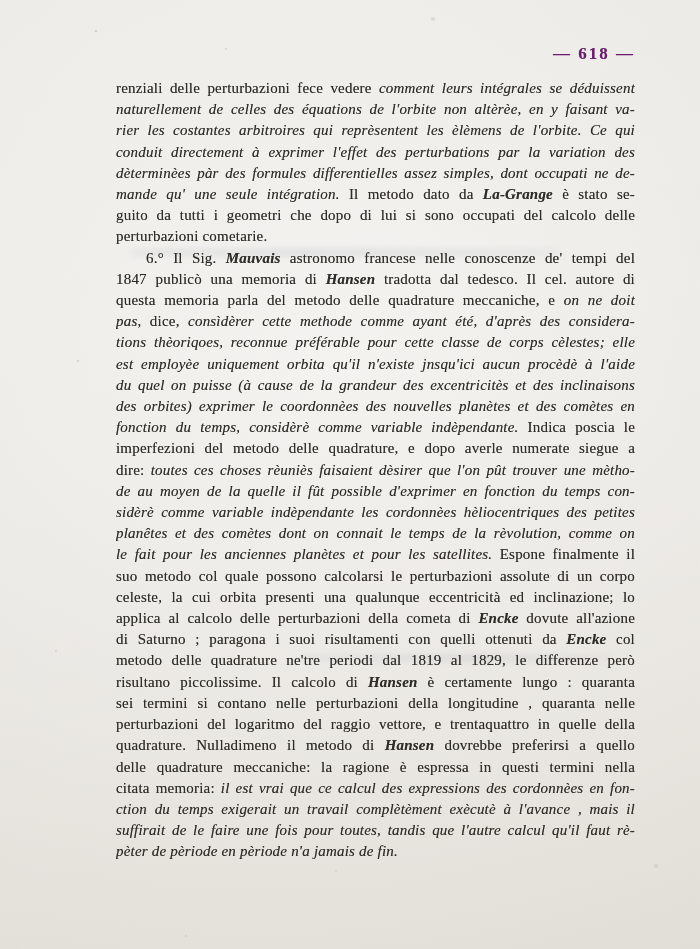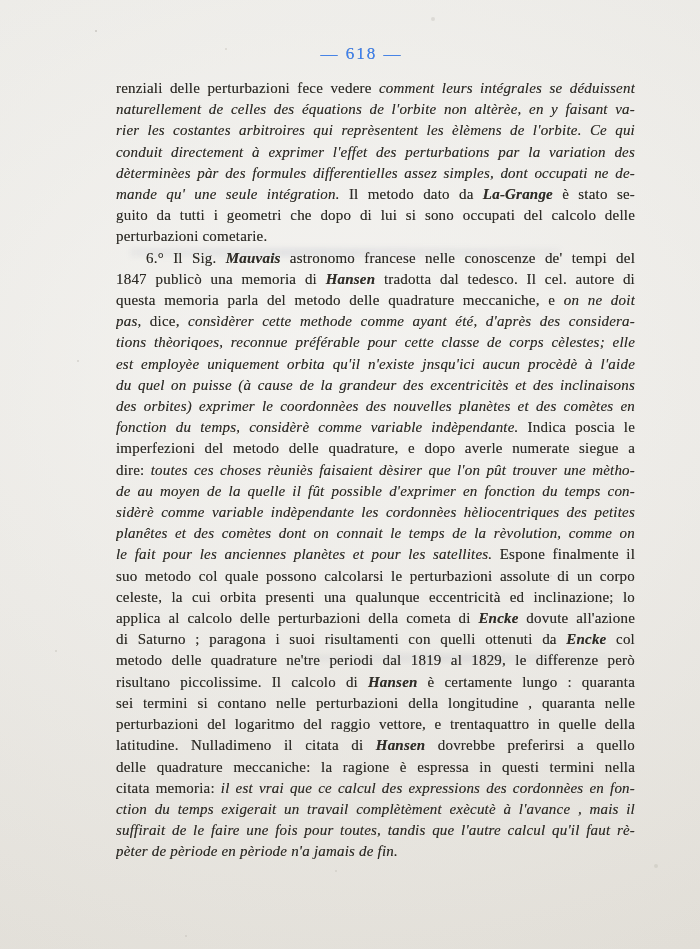--- a/index.html
+++ b/index.html
@@ -30,24 +30,24 @@
       620px 700px 0 rgba(110,104,92,0.14);
   }
   .ghost { position: absolute; filter: blur(2.5px); pointer-events: none; }
   .ghost-a { left: 130px; top: 248px; width: 430px; height: 9px;
     background: linear-gradient(90deg, rgba(95,105,140,0.05), rgba(95,105,140,0.10) 40%, rgba(95,105,140,0.04)); }
   .ghost-b { left: 300px; top: 654px; width: 310px; height: 8px;
     background: linear-gradient(90deg, rgba(95,105,140,0.04), rgba(95,105,140,0.09) 55%, rgba(95,105,140,0.03)); }
 
   .page-number {
     position: absolute; top: 44px; left: 88px; width: 547px;
-    text-align: center;
-    font-size: 17px; font-weight: normal;
+    text-align: right;
+    font-size: 17px; font-weight: bold;
     letter-spacing: 2px;
-    color: #3b82f6;
+    color: #701a75;
     text-shadow: 0 0 0.6px rgba(44,42,37,0.55);
   }
   .text-block {
     position: absolute; top: 78px; left: 88px; width: 547px;
     font-size: 15px;
     letter-spacing: 0.2px;
     text-shadow: 0 0 0.5px rgba(46,44,39,0.55);
   }
   .paragraph { margin: 0; }
   .line {
@@ -102,20 +102,20 @@
       <div class="line"><span class="run-i">planêtes et des comètes dont on connait le temps de la rèvolution, comme on</span></div>
       <div class="line"><span class="run-i">le fait pour les anciennes planètes et pour les satellites.</span><span class="run-r"> Espone finalmente il</span></div>
       <div class="line"><span class="run-r">suo metodo col quale possono calcolarsi le perturbazioni assolute di un corpo</span></div>
       <div class="line"><span class="run-r">celeste, la cui orbita presenti una qualunque eccentricità ed inclinazione; lo</span></div>
       <div class="line"><span class="run-r">applica al calcolo delle perturbazioni della cometa di </span><span class="run-bi">Encke</span><span class="run-r"> dovute all'azione</span></div>
       <div class="line"><span class="run-r">di Saturno ; paragona i suoi risultamenti con quelli ottenuti da </span><span class="run-bi">Encke</span><span class="run-r"> col</span></div>
       <div class="line"><span class="run-r">metodo delle quadrature ne'tre periodi dal 1819 al 1829, le differenze però</span></div>
       <div class="line"><span class="run-r">risultano piccolissime. Il calcolo di </span><span class="run-bi">Hansen</span><span class="run-r"> è certamente lungo : quaranta</span></div>
       <div class="line"><span class="run-r">sei termini si contano nelle perturbazioni della longitudine , quaranta nelle</span></div>
       <div class="line"><span class="run-r">perturbazioni del logaritmo del raggio vettore, e trentaquattro in quelle della</span></div>
-      <div class="line"><span class="run-r">latitudine. Nulladimeno il citata di </span><span class="run-bi">Hansen</span><span class="run-r"> dovrebbe preferirsi a quello</span></div>
+      <div class="line"><span class="run-r">quadrature. Nulladimeno il metodo di </span><span class="run-bi">Hansen</span><span class="run-r"> dovrebbe preferirsi a quello</span></div>
       <div class="line"><span class="run-r">delle quadrature meccaniche: la ragione è espressa in questi termini nella</span></div>
       <div class="line"><span class="run-r">citata memoria: </span><span class="run-i">il est vrai que ce calcul des expressions des cordonnèes en fon-</span></div>
       <div class="line"><span class="run-i">ction du temps exigerait un travail complètèment exècutè à l'avance , mais il</span></div>
       <div class="line"><span class="run-i">suffirait de le faire une fois pour toutes, tandis que l'autre calcul qu'il faut rè-</span></div>
       <div class="line last"><span class="run-i">pèter de pèriode en pèriode n'a jamais de fin.</span></div>
     </div>
   </div>
 
 </body></html>

